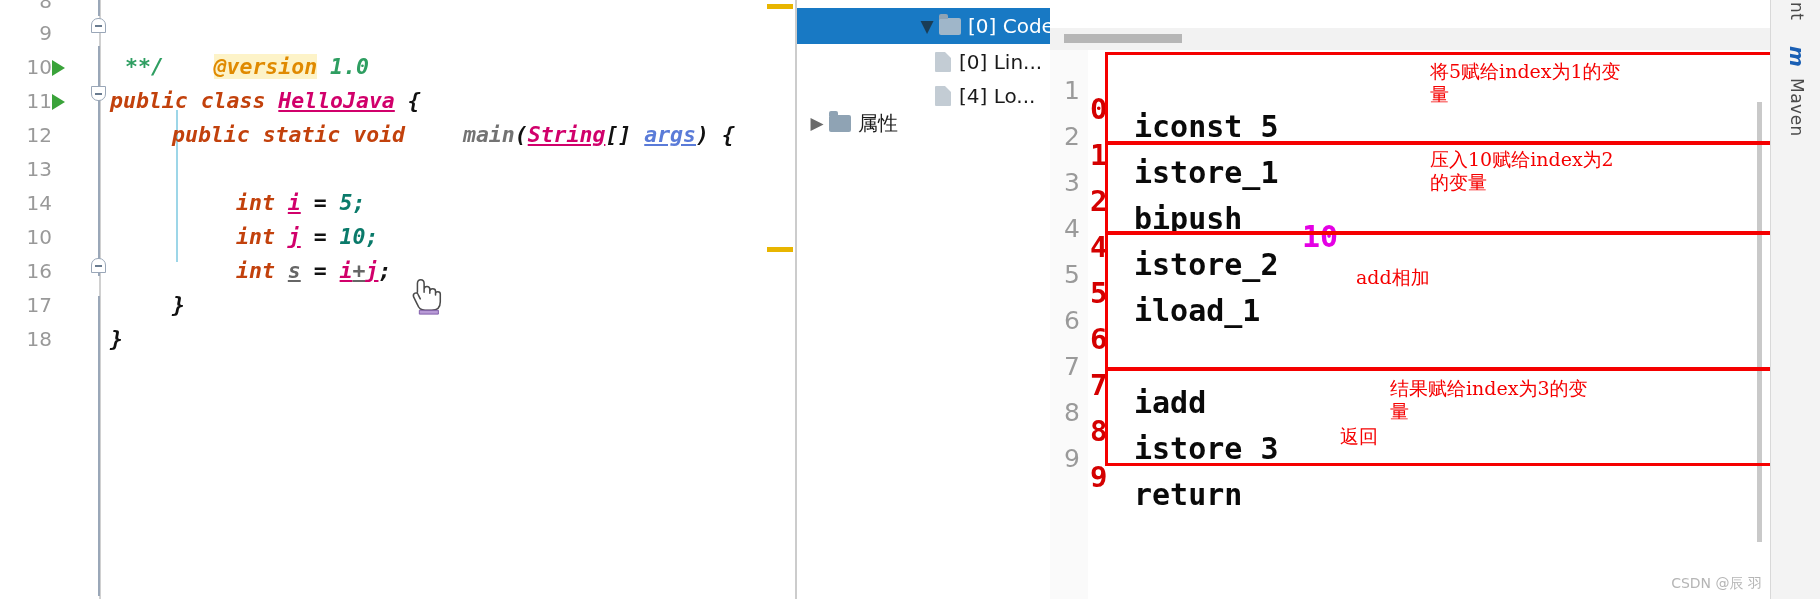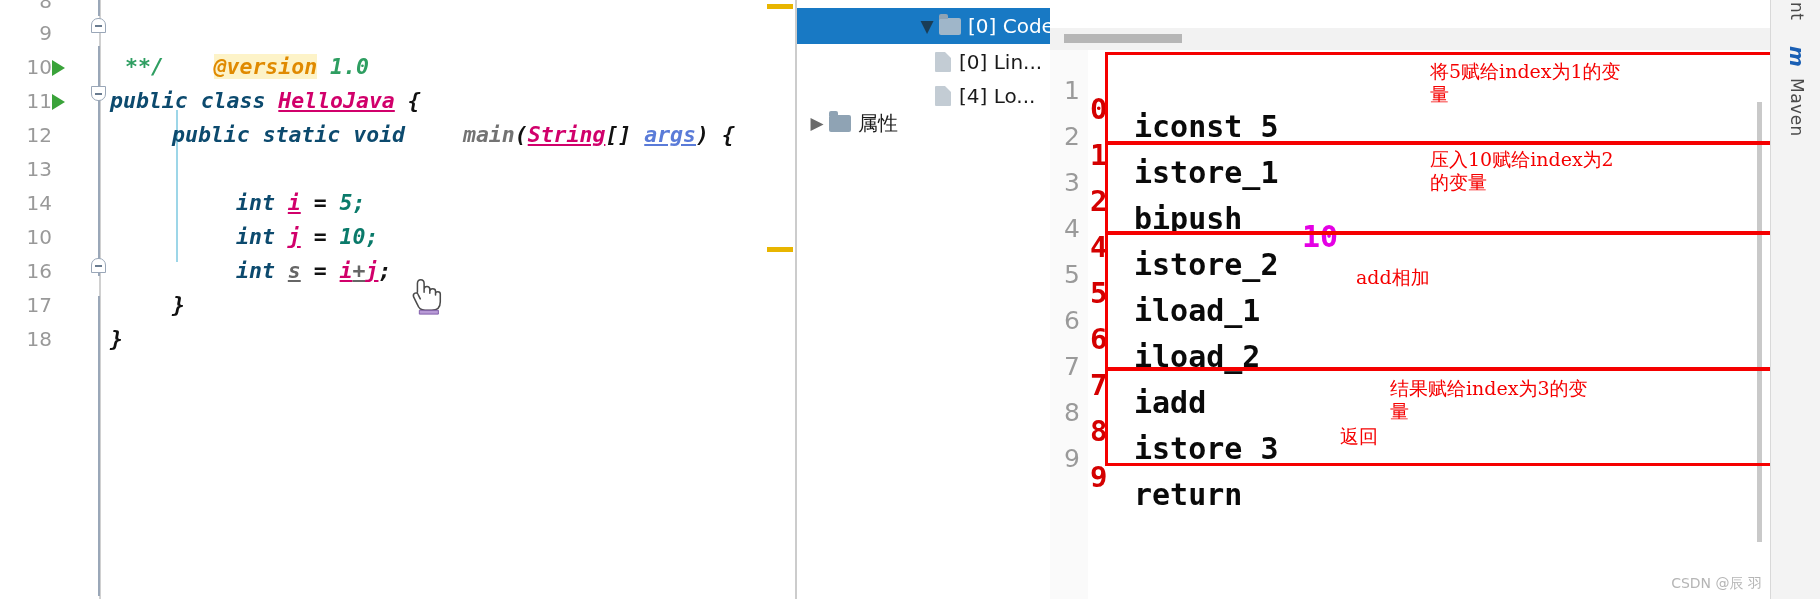--- a/index.html
+++ b/index.html
@@ -38,21 +38,21 @@
     line-height: 34px;
   }
   .lnum {
     position: absolute; width: 52px; text-align: right;
     color: #999999; font-size: 20px; font-style: normal; font-weight: normal;
     font-family: "DejaVu Sans", "Liberation Sans", sans-serif;
     line-height: 34px;
   }
   .code-text { position:absolute; left: 110px; line-height: 34px; }
 
-  .kw      { color: #0c4a6e; }
+  .kw      { color: #c2410c; }
   .cls     { color: #d1006b; text-decoration: underline; }
   .mth     { color: #737373; margin-left: 45px; }
   .num     { color: #0a7a6a; }
   .cmt     { color: #2e9e61; }
   .plain   { color: #111111; font-style: normal; }
   .brk     { color: #111111; }
   .var-i   { color: #d1006b; text-decoration: underline; }
   .var-s   { color: #666666; text-decoration: underline; }
   .args    { color: #5a7bd8; text-decoration: underline; }
   .anno    { color: #e08a00; background:#fdf3c8; }
@@ -363,21 +363,20 @@
         <span class="bc-mn">istore_2</span>
       </div>
       <div class="bc-line" style="top:184px;">
         <span class="bc-lnum">5</span>
         <span class="bc-off">5</span>
         <span class="bc-mn">iload_1</span>
       </div>
       <div class="bc-line" style="top:230px;">
         <span class="bc-lnum">6</span>
         <span class="bc-off">6</span>
-        <span class="bc-mn">iload_2</span>
       </div>
       <div class="bc-line" style="top:276px;">
         <span class="bc-lnum">7</span>
         <span class="bc-off">7</span>
         <span class="bc-mn">iadd</span>
       </div>
       <div class="bc-line" style="top:322px;">
         <span class="bc-lnum">8</span>
         <span class="bc-off">8</span>
         <span class="bc-mn">istore_3</span>

